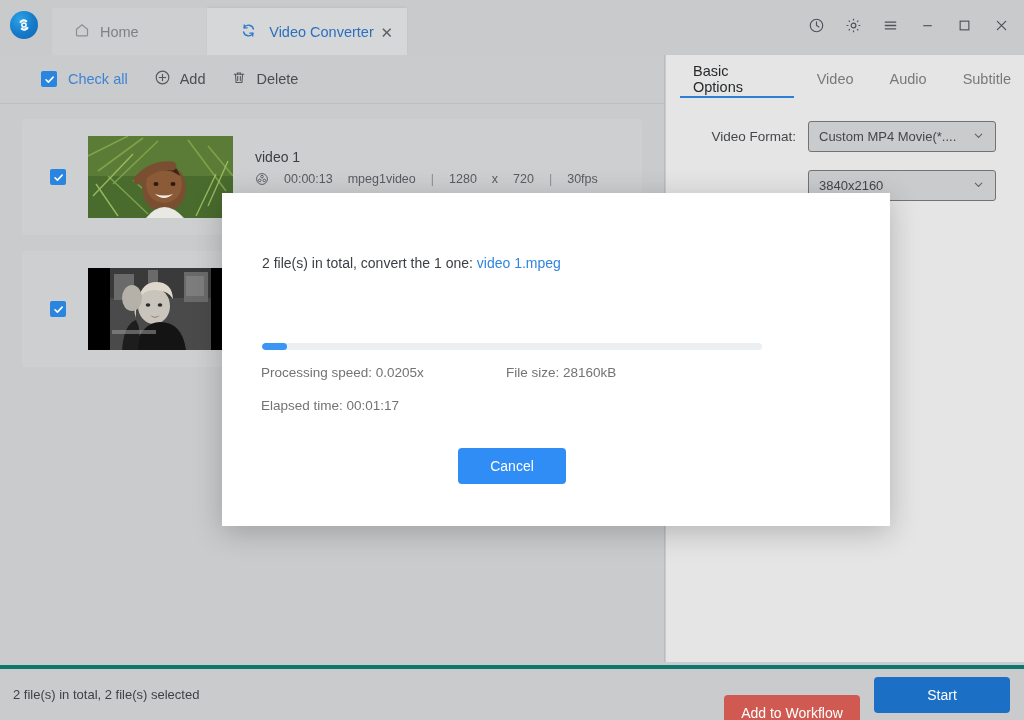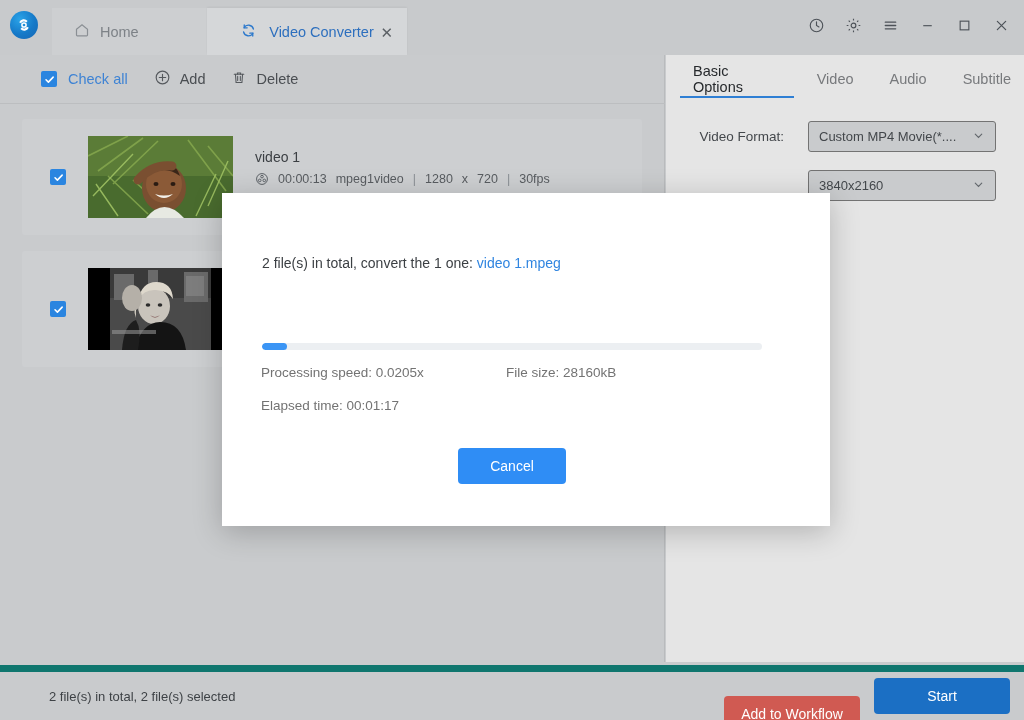--- a/index.html
+++ b/index.html
@@ -121,21 +121,21 @@
   }
   .thumb svg { display: block; }
   .finfo {
     margin-left: 22px;
     display: flex; flex-direction: column; gap: 7px;
     padding-top: 2px;
   }
   .fname { font-size: 14px; color: #3b3f43; }
   .fmeta {
     font-size: 12.5px; color: #585c60;
-    display: flex; align-items: center; gap: 9px;
+    display: flex; align-items: center; gap: 15px;
   }
   .fmeta .sep { color: #8b9095; }
   .mini-icon { color: #5a5f64; display: flex; align-items: center; }
 
   
   .rightpane {
     position: absolute; left: 666px; top: 0;
     width: 358px; height: 607px;
     background: #e5e5e5;
   }
@@ -151,41 +151,41 @@
   }
   .opt-tab.active { color: #26292c; font-weight: normal; }
   .opt-tab.active::after {
     content: ""; position: absolute;
     left: 0; right: 0; bottom: 4px; height: 2px;
     background: #2f7fd4;
   }
   .field-row {
     display: flex; align-items: center;
     margin-top: 18px; padding-right: 28px;
-    justify-content: flex-end; gap: 24px;
+    justify-content: flex-end; gap: 12px;
   }
   .field-label { font-size: 13.5px; color: #44484c; }
   .select {
     width: 188px; height: 31px;
     border: 1px solid #737373; border-radius: 3px;
     background: #c9cbcd;
     display: flex; align-items: center;
     padding: 0 10px;
     font-size: 13px; color: #43474b;
     justify-content: space-between;
   }
   .select .chev { color: #62676c; }
 
   
   .bottombar {
     position: absolute; left: 0; top: 665px;
     width: 1024px; height: 55px;
     background: #c9cbcd;
-    border-top: 7px solid #0f766e;
-    display: flex; align-items: center; padding-left: 36px;
+    border-top: 4px solid #0f766e;
+    display: flex; align-items: center;
   }
   .status-text {
     margin-left: 13px;
     font-size: 13px; color: #3e4246;
   }
   .bb-buttons {
     margin-left: auto; margin-right: 14px;
     display: flex; align-items: center; gap: 14px;
   }
   .btn {
@@ -195,21 +195,21 @@
     border: none;
     font-family: "Liberation Sans", sans-serif;
   }
   .btn-workflow { width: 136px; background: #d05a52; margin-top: 36px; }
   .btn-start { width: 136px; background: #1b6fc4; }
 
   
   .modal {
     position: absolute;
     left: 222px; top: 193px;
-    width: 608px; height: 333px;
+    width: 668px; height: 333px;
     background: #ffffff;
     box-shadow: 0 6px 28px rgba(0,0,0,0.22);
     z-index: 50;
   }
   .modal-msg {
     position: absolute; left: 40px; top: 62px;
     font-size: 14px; color: #3b3f43;
   }
   .modal-msg .link { color: #3085e0; }
   .progress-track {

